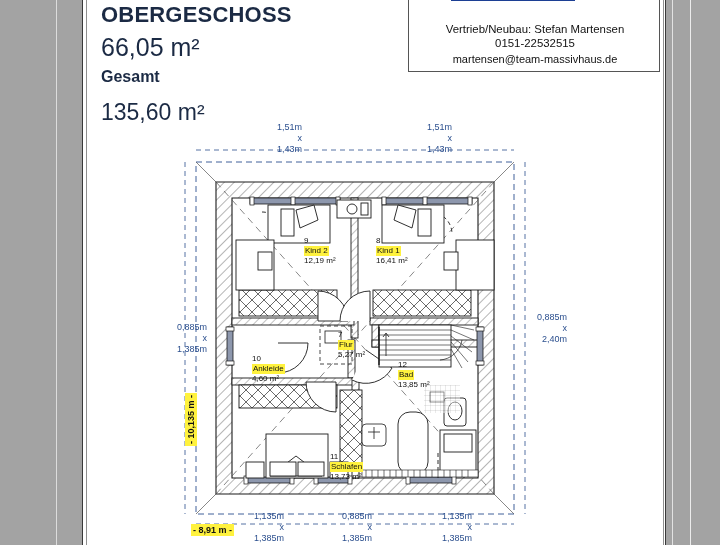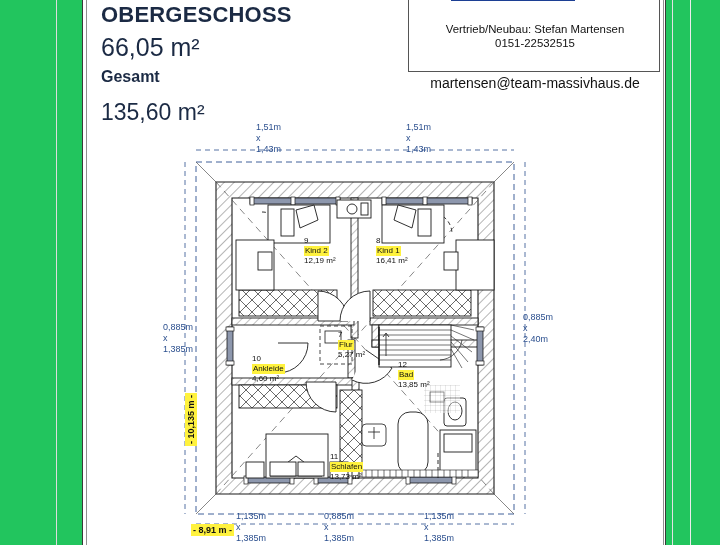--- a/index.html
+++ b/index.html
@@ -1,41 +1,41 @@
 <!DOCTYPE html>
 <html><head>
 <meta charset="utf-8">
 <style>
   html,body{margin:0;padding:0;background:#f4f4f4;}
   body{width:720px;height:545px;overflow:hidden;font-family:"Liberation Sans",sans-serif;}
-  #page{position:absolute;left:0;top:0;width:720px;height:545px;background:#22c55e;}
+  #page{position:absolute;left:0;top:0;width:720px;height:545px;background:#a3a3a3;}
   #sheet{position:absolute;left:82px;top:-6px;width:584px;height:560px;background:#ffffff;border:1px solid #3a3a3a;box-sizing:border-box;}
   #sheet-inner{position:absolute;left:86px;top:-4px;width:578px;height:556px;background:#ffffff;border:1px solid #8f8f8f;box-sizing:border-box;}
   #rail-left{position:absolute;left:56px;top:0;width:1px;height:545px;background:#dcdcdc;}
   #rail-right{position:absolute;left:672px;top:0;width:1px;height:545px;background:#e2e2e2;}
   #rail-right2{position:absolute;left:690px;top:0;width:1px;height:545px;background:#ececec;}
 
   
   .hd{position:absolute;color:#1b2a44;}
   #h-og{left:101px;top:2px;font-size:22px;font-weight:bold;letter-spacing:.2px;}
   #h-og-v{left:101px;top:33px;font-size:25px;}
   #h-ges{left:101px;top:68px;font-size:16px;font-weight:bold;}
   #h-ges-v{left:101px;top:99px;font-size:23px;text-align:center;}
 
   
   #cbox{position:absolute;left:408px;top:-10px;width:252px;height:82px;background:#fff;border:1px solid #555;box-sizing:border-box;text-align:center;}
   #cbanner{position:absolute;left:42px;top:-1px;width:124px;height:11px;background:#1c3f94;color:#fff;font-size:7.2px;line-height:11px;font-weight:bold;letter-spacing:.1px;}
   #cname{position:absolute;left:0;top:11px;width:252px;font-size:17px;font-weight:bold;color:#111;letter-spacing:-.2px;}
   #crole{position:absolute;left:0;top:32px;width:252px;font-size:11.4px;color:#111;}
   #cphone{position:absolute;left:0;top:46px;width:252px;font-size:11.4px;color:#111;}
-  #cmail{position:absolute;left:0;top:62px;width:252px;font-size:14px;color:#111;margin-top:22px;}
+  #cmail{position:absolute;left:0;top:62px;width:252px;font-size:11px;color:#111;}
 
   
   #plan{position:absolute;left:0;top:0;width:720px;height:545px;}
-  .dim{position:absolute;color:#2b4f8e;font-size:9px;text-align:left;line-height:11px;white-space:nowrap;}
+  .dim{position:absolute;color:#2b4f8e;font-size:9px;text-align:right;line-height:11px;white-space:nowrap;}
   .dimhl{position:absolute;background:#fff23e;color:#111;font-size:9px;font-weight:bold;padding:1px 2px;white-space:nowrap;}
   .rlab{position:absolute;font-size:8px;color:#111;text-align:left;line-height:10px;white-space:nowrap;}
   .rname{background:#fff23e;display:inline-block;padding:0 1px;font-size:8px;}
   .rnum{font-size:8px;}
 </style>
 </head>
 <body>
 
 <div id="page">
 

